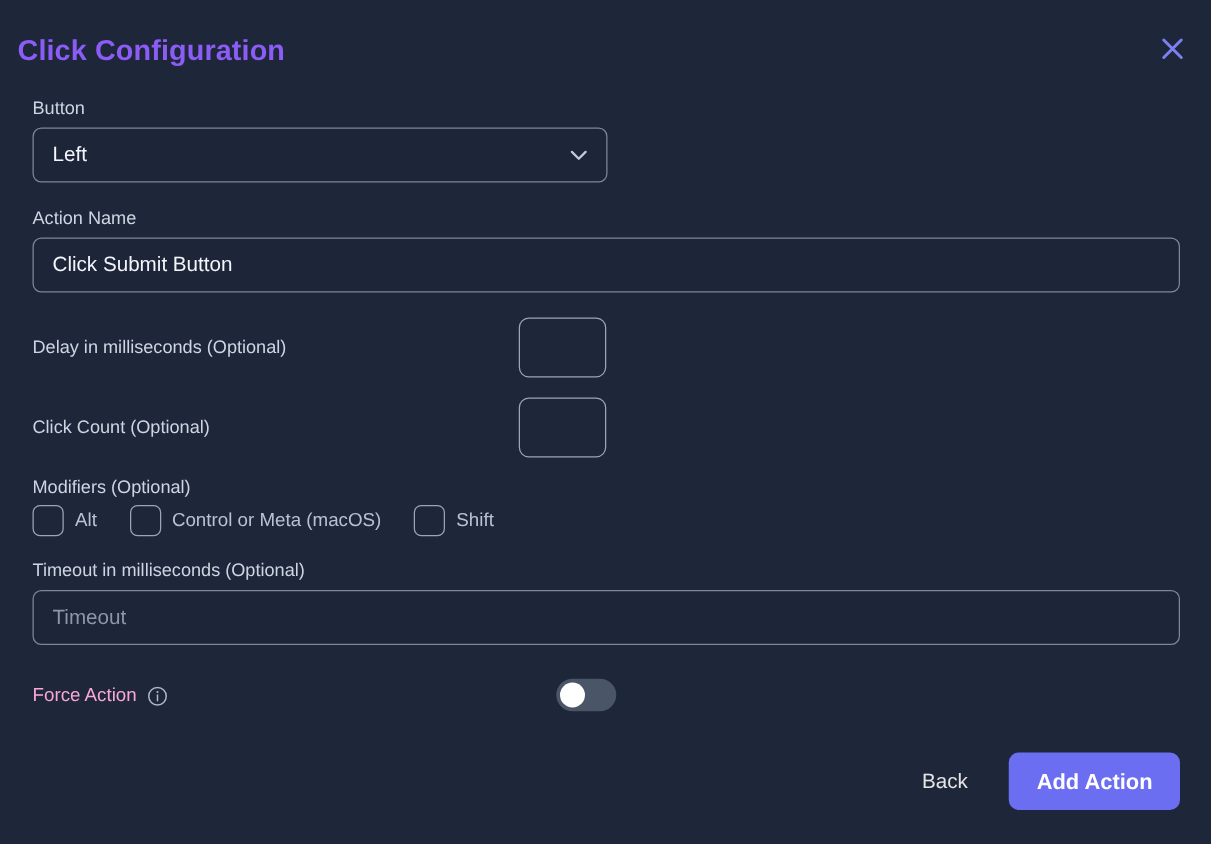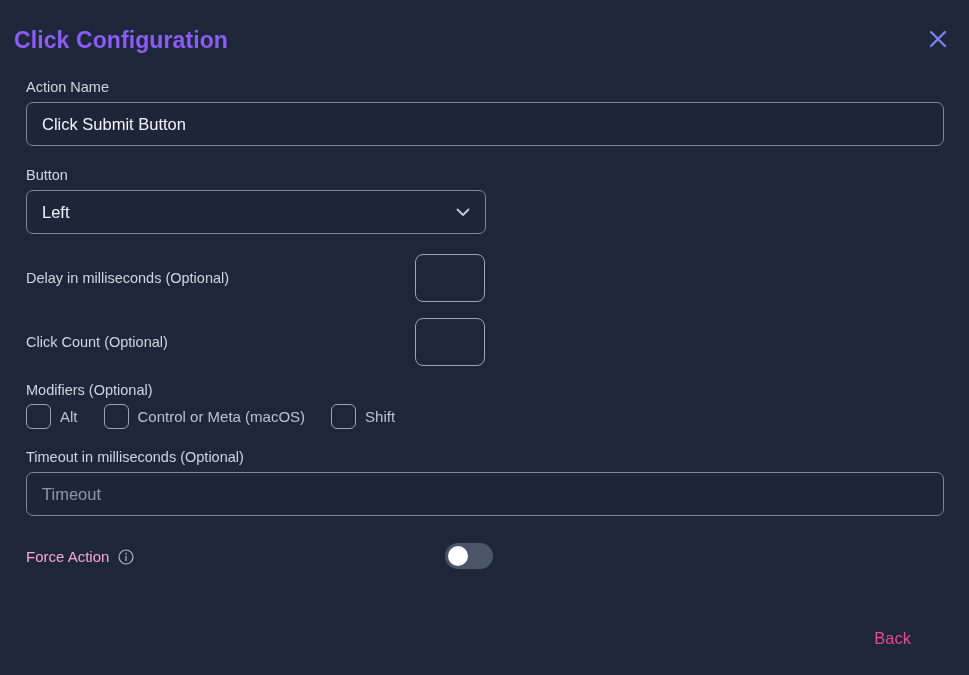--- a/index.html
+++ b/index.html
@@ -202,21 +202,21 @@
   }
 
   .footer {
     position: absolute;
     right: 25px;
     bottom: 27px;
     display: flex;
     align-items: center;
   }
   .back-link {
-    color: #ec4899;
+    color: #e5e5e5;
     font-size: 16.5px;
     margin-right: 33px;
     cursor: pointer;
     background: none;
     border: none;
     font-family: "Liberation Sans", sans-serif;
     padding: 0;
   }
   .primary-btn {
     background: #6b6ef0;
@@ -242,38 +242,38 @@
 
   <button class="close-btn">
     <span>
       <svg width="22" height="22" viewBox="0 0 22 22" aria-hidden="true">
         <path d="M4 4 L18 18 M18 4 L4 18" stroke="#7b7ff0" stroke-width="2.4" stroke-linecap="round" fill="none"></path>
       </svg>
     </span>
   </button>
 
   <div class="form">
-
-    <div class="field-block">
-      <div class="field-label">Action Name</div>
-      <input class="text-input" type="text" value="Click Submit Button" style="">
-    </div>
 
     <div class="field-block">
       <div class="field-label">Button</div>
       <div class="select-wrap">
         <div class="select-box">
           <span>Left</span>
         </div>
         <span class="chev">
           <svg width="18" height="18" viewBox="0 0 18 18" aria-hidden="true">
             <path d="M3.5 6.5 L9 12 L14.5 6.5" stroke="#c3cad8" stroke-width="1.8" fill="none" stroke-linecap="round" stroke-linejoin="round"></path>
           </svg>
         </span>
       </div>
+    </div>
+
+    <div class="field-block">
+      <div class="field-label">Action Name</div>
+      <input class="text-input" type="text" value="Click Submit Button" style="">
     </div>
 
     <div class="inline-row">
       <div class="field-label">Delay in milliseconds (Optional)</div>
       <input class="small-input" type="text" value="" style="">
     </div>
 
     <div class="inline-row">
       <div class="field-label">Click Count (Optional)</div>
       <input class="small-input" type="text" value="" style="">
@@ -315,15 +315,16 @@
       </span>
       <div class="toggle">
         <div class="knob"></div>
       </div>
     </div>
 
   </div>
 
   <div class="footer">
     <button class="back-link">Back</button>
+    <button class="primary-btn">Add Action</button>
   </div>
 
 </div>
 
 </body></html>

